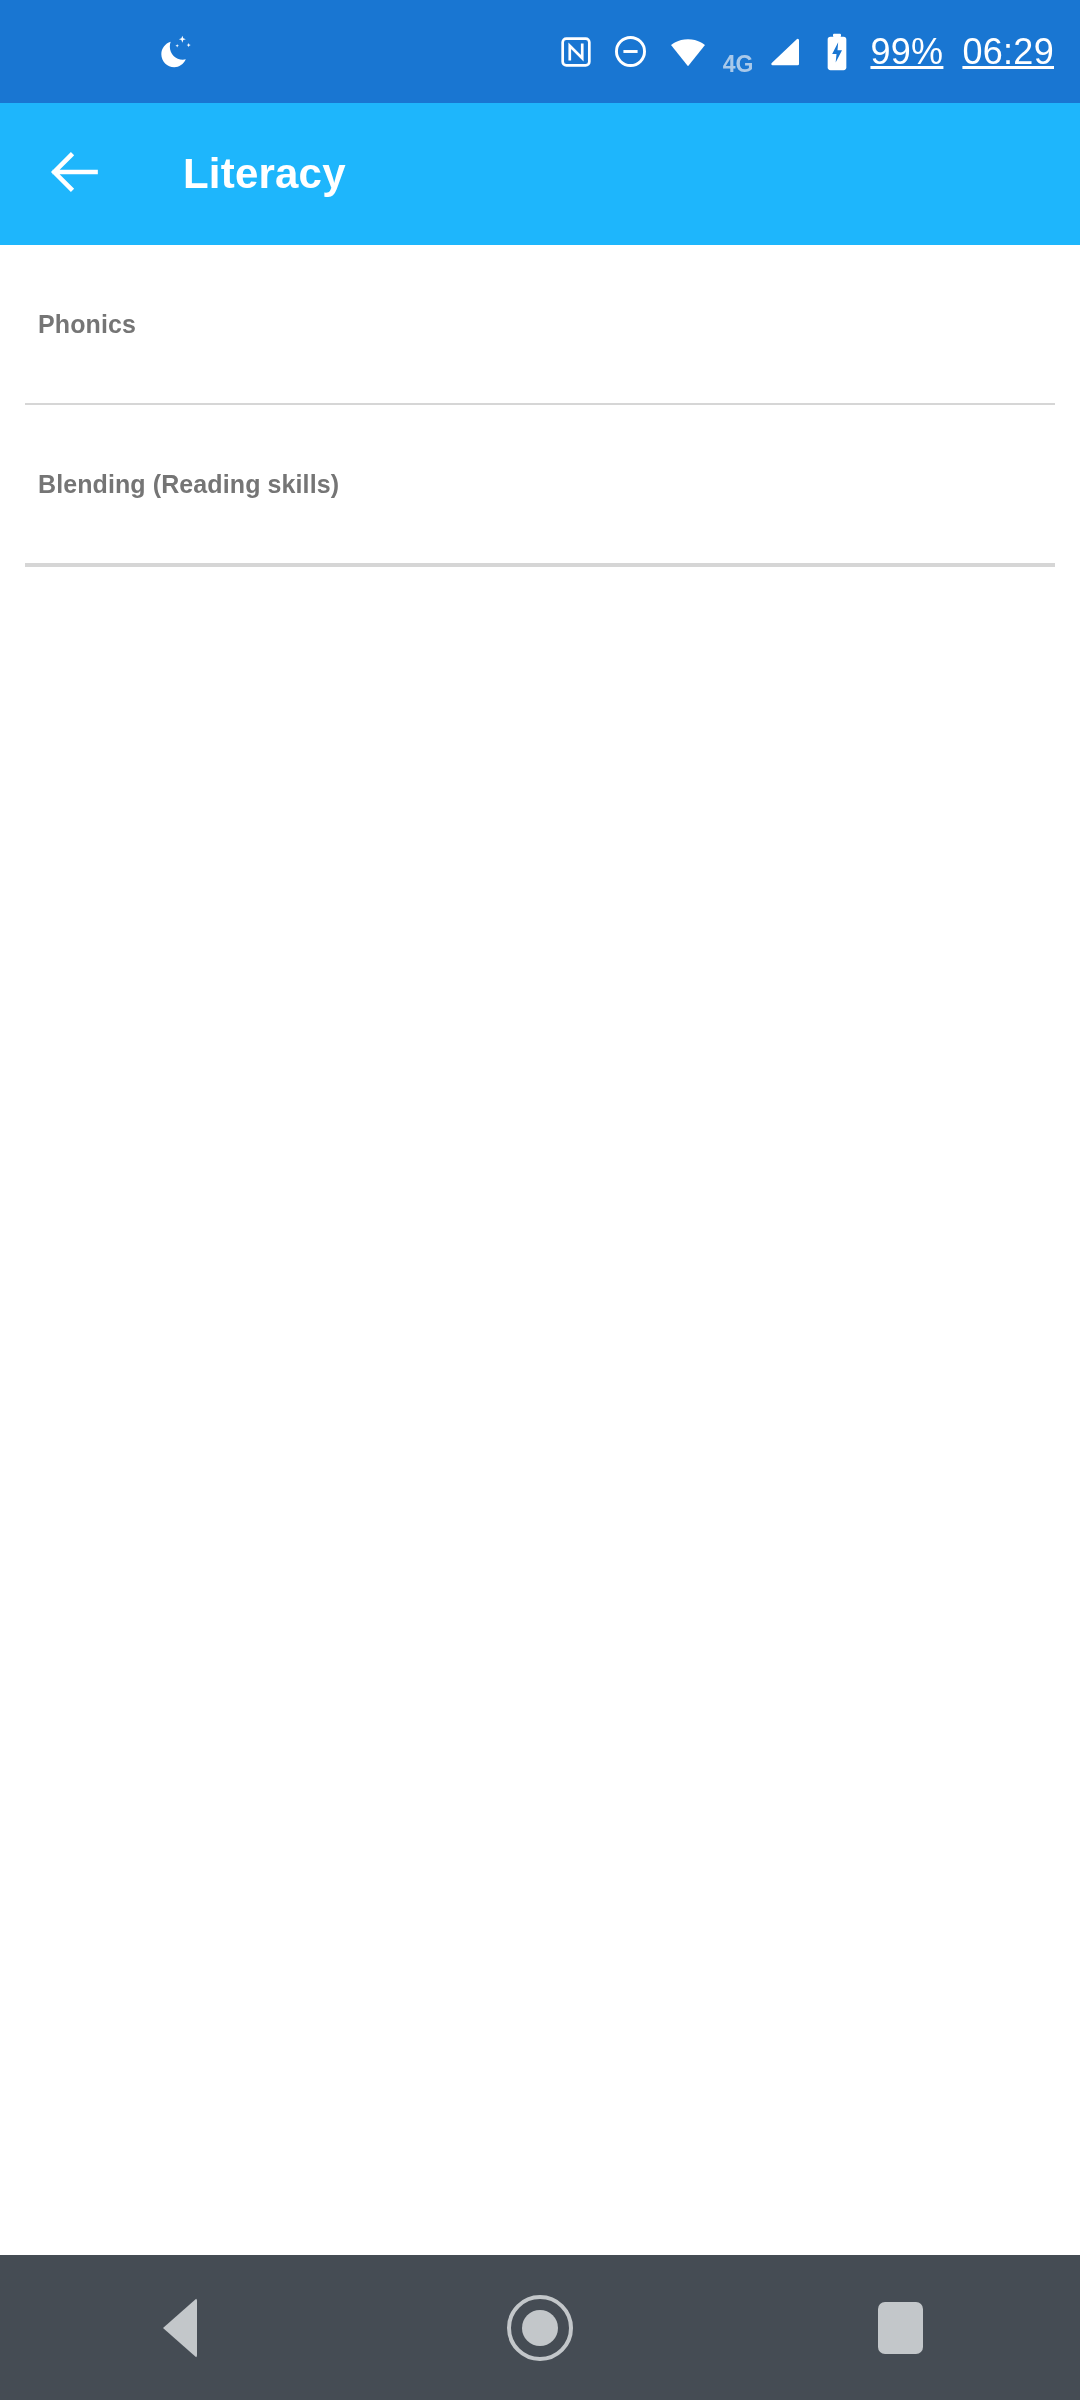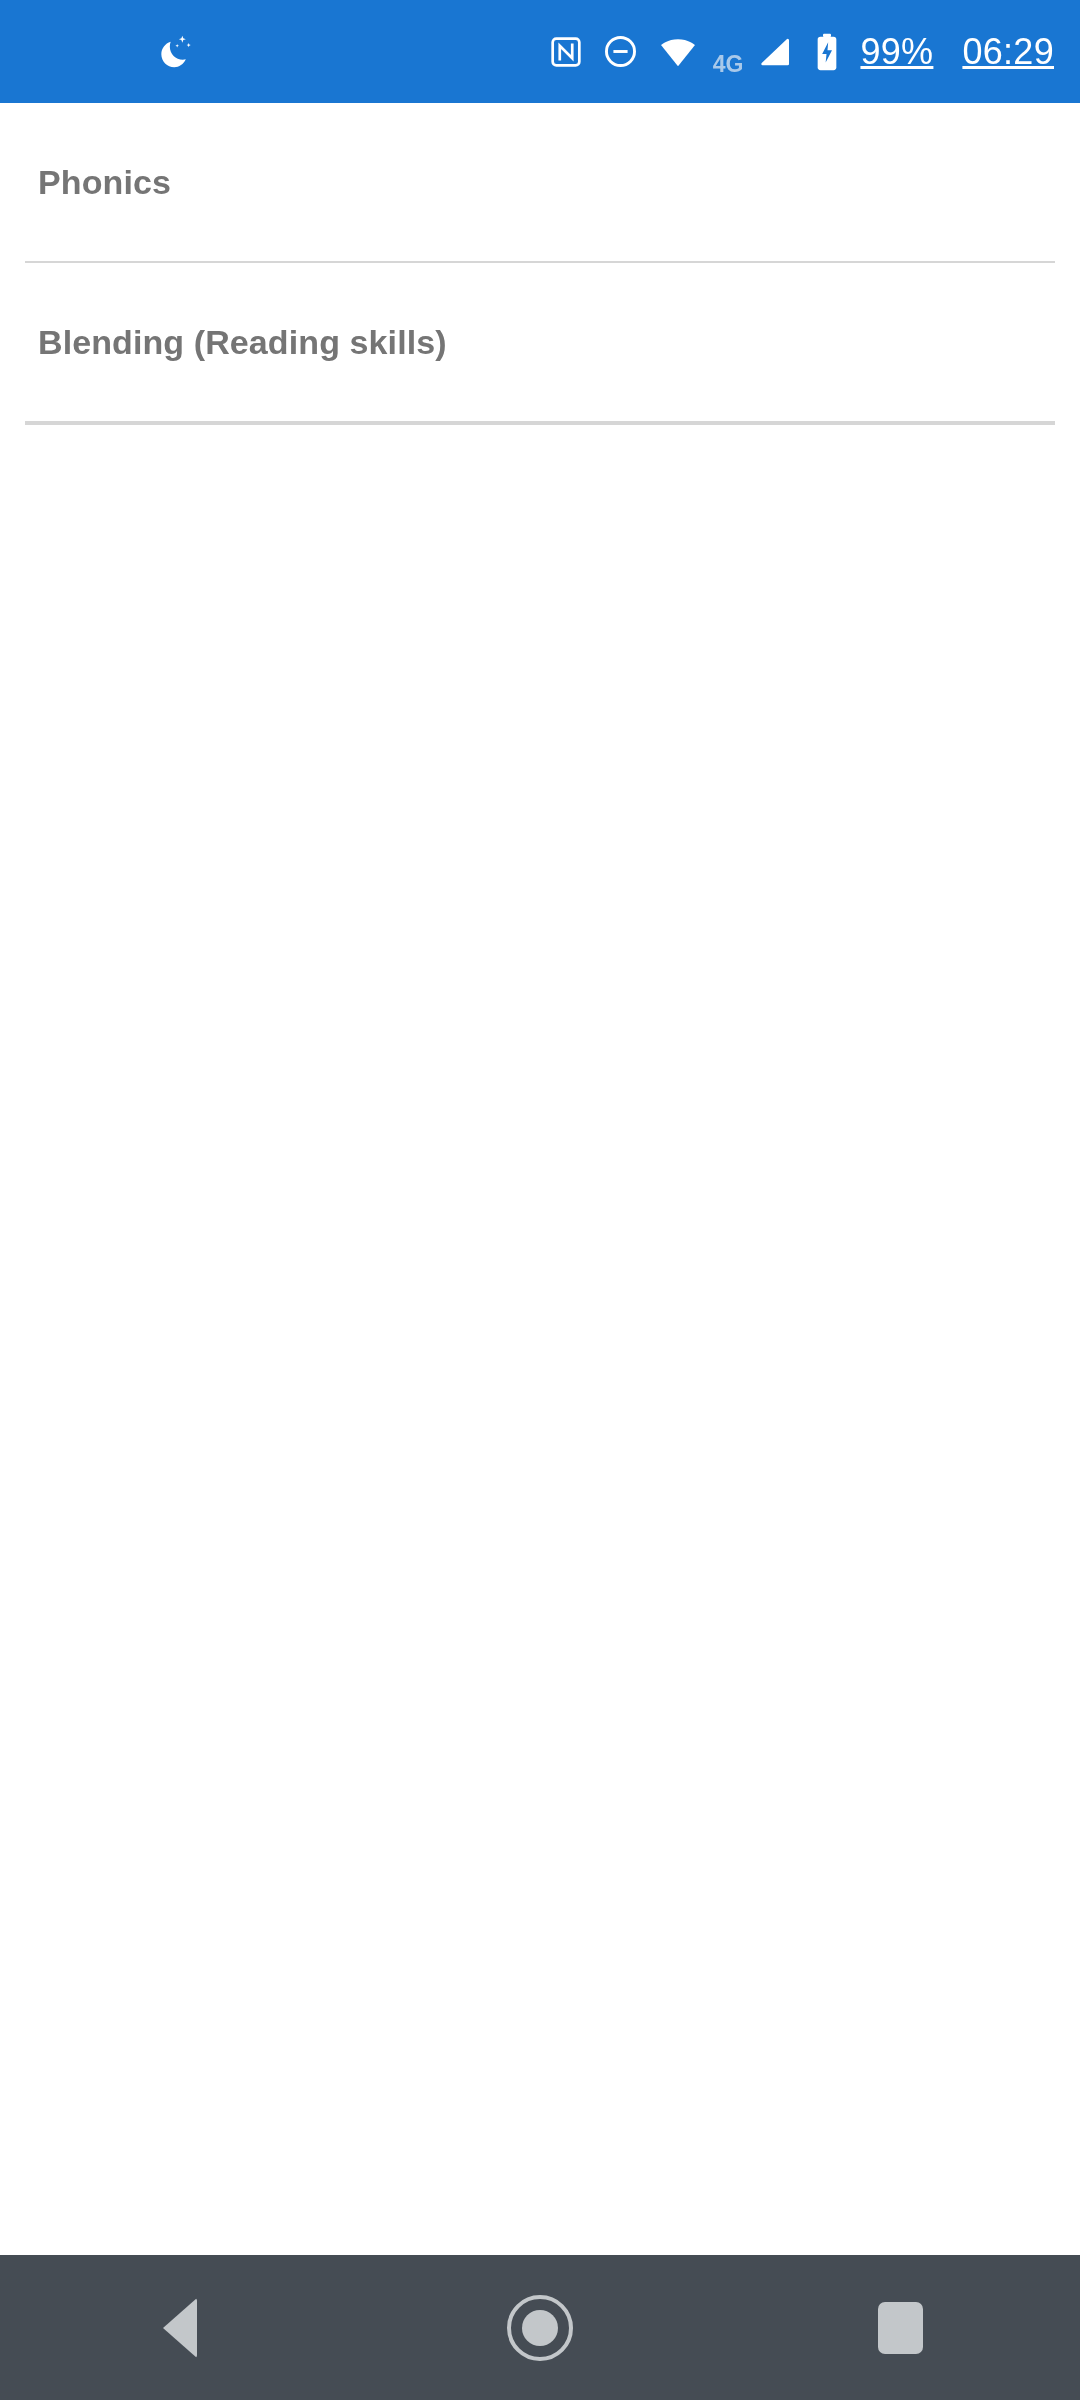--- a/index.html
+++ b/index.html
@@ -91,21 +91,21 @@
     height:158px;
     display:flex;
     align-items:center;
     padding:0 38px;
     position:relative;
     cursor:pointer;
     background:#ffffff;
   }
   .list-item-label {
     color:#757575;
-    font-size:34px;
+    font-size:25px;
     font-weight:700;
     letter-spacing:0.1px;
     white-space:nowrap;
   }
   .list-divider {
     height:2px;
     background:#d6d6d6;
     margin:0 25px;
   }
 
@@ -199,24 +199,34 @@
 
       <span class="sb-icon">
         <svg width="28" height="40" viewBox="0 0 14 24" fill="none">
           <rect x="4.6" y="1.1" width="4.8" height="1.9" rx="0.6" fill="#ffffff"></rect>
           <rect x="1.4" y="2.9" width="11.2" height="20" rx="1.7" fill="#ffffff"></rect>
           <path d="M7.7 6.2L4.1 13.2h2.6l-0.5 5.1 3.8-7.3H7.3z" fill="#1976d2"></path>
         </svg>
       </span>
 
       <span class="sb-text">99%</span>
-      <span class="sb-text" style="margin-left:10px;">06:29</span>
-    </div>
-  </div>
-
+      <span class="sb-text" style="">06:29</span>
+    </div>
+  </div>
+
+  <div id="app-bar">
+    <div id="back-button">
+      <span>
+        <svg width="58" height="58" viewBox="0 0 24 24" fill="none">
+          <path d="M20.5 12H3.6M10.3 5.1L3.4 12l6.9 6.9" stroke="#ffffff" stroke-width="1.9" stroke-linecap="square" stroke-linejoin="miter"></path>
+        </svg>
+      </span>
+    </div>
+    <div id="app-bar-title">Literacy</div>
+  </div>
 
   <div id="content">
 
     <div class="list-item">
       <span class="list-item-label">Phonics</span>
     </div>
     <div class="list-divider"></div>
 
     <div class="list-item">
       <span class="list-item-label">Blending (Reading skills)</span>

